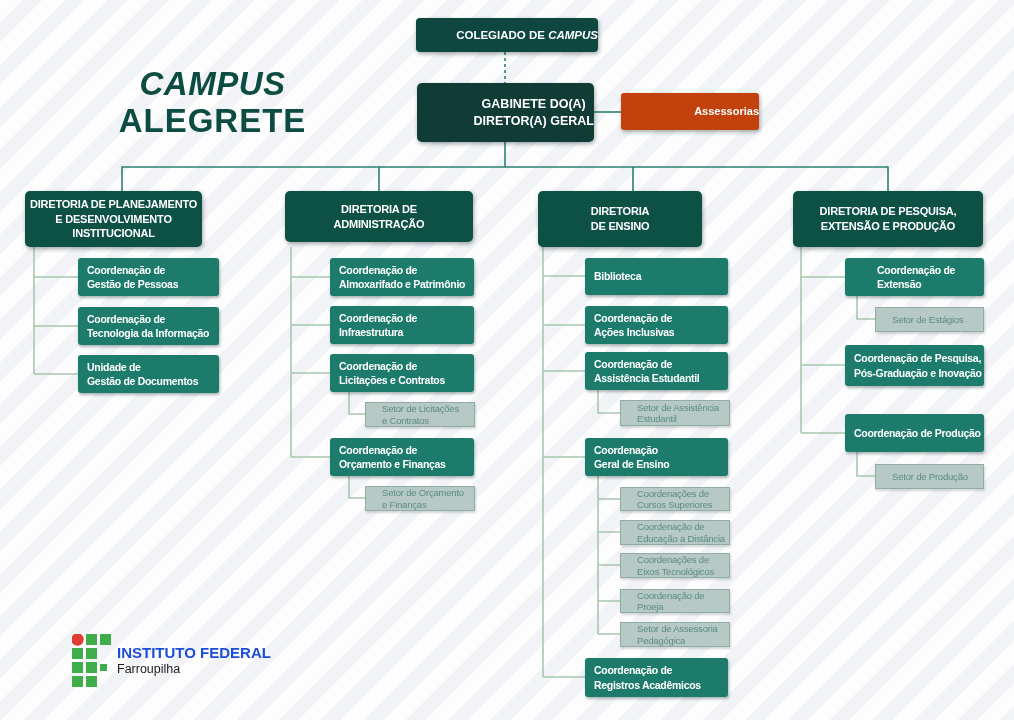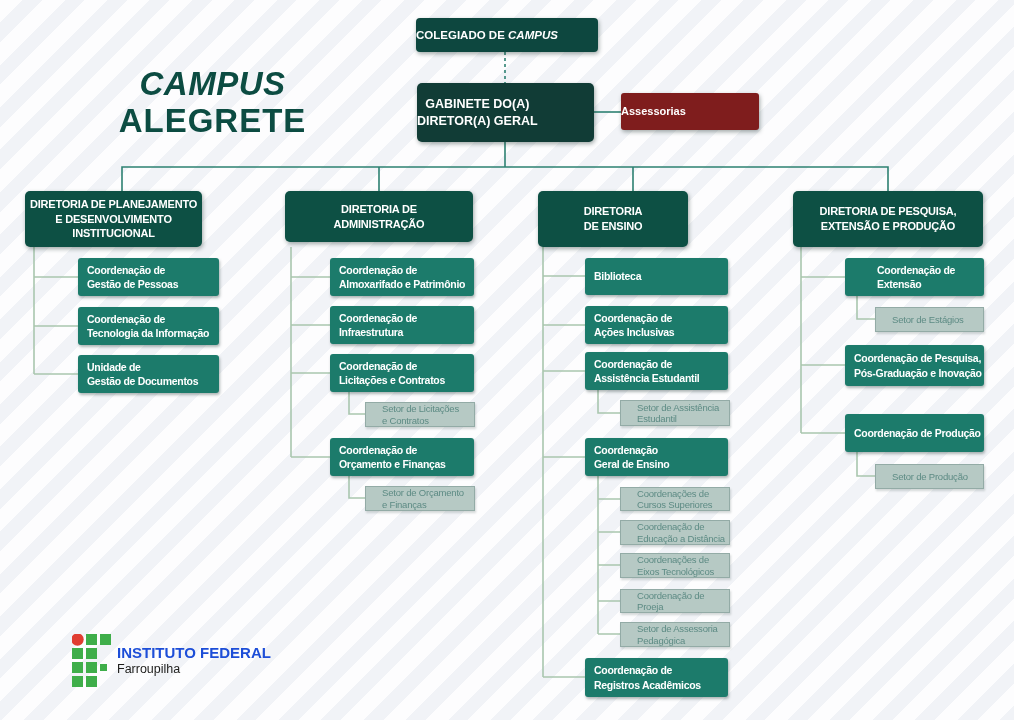--- a/index.html
+++ b/index.html
@@ -6,26 +6,26 @@
   body{
     width:1014px;height:720px;position:relative;overflow:hidden;
     font-family:"Liberation Sans",sans-serif;
     background:repeating-linear-gradient(135deg,#fdfdfe 0px,#fdfdfe 16px,#f1f3f7 16px,#f1f3f7 30px);
   }
   .box{
     position:absolute;box-sizing:border-box;white-space:pre-line;
   }
   .dark{
     background:#0d473f;color:#ffffff;font-weight:bold;
-    display:flex;align-items:center;justify-content:flex-start;text-align:center;
+    display:flex;align-items:center;justify-content:flex-end;text-align:center;
     border-radius:4px;box-shadow:1px 2px 4px rgba(30,50,45,.4);
     font-size:11.5px;line-height:1.3;
   }
   .gabinete{background:#113c36;font-size:12.5px;border-radius:5px;line-height:1.35;}
-  .assessorias{background:#7f1d1d;font-size:11px;border-radius:3px;}
+  .assessorias{background:#c2410c;font-size:11px;border-radius:3px;}
   .directorate{
     background:#0d5044;color:#ffffff;font-weight:bold;
     display:flex;align-items:center;justify-content:center;text-align:center;
     border-radius:5px;box-shadow:1px 2px 4px rgba(30,50,45,.4);
     font-size:11px;line-height:1.32;letter-spacing:-0.2px;padding:2px;
   }
   .coord{
     background:#1c7b6b;color:#ffffff;font-weight:bold;
     display:flex;align-items:center;text-align:left;
     border-radius:3px;box-shadow:1px 2px 3px rgba(30,50,45,.35);
@@ -78,21 +78,21 @@
 <div class="box dark gabinete" style="left:417px;top:83px;width:177px;height:59px;">GABINETE DO(A)
 DIRETOR(A) GERAL</div>
 
 <div class="box dark assessorias" style="left:621px;top:93px;width:138px;height:37px;">Assessorias</div>
 
 <div class="box directorate" style="left:25px;top:191px;width:177px;height:56px;">DIRETORIA DE PLANEJAMENTO
 E DESENVOLVIMENTO
 INSTITUCIONAL</div>
 <div class="box directorate" style="left:285px;top:191px;width:188px;height:51px;">DIRETORIA DE
 ADMINISTRAÇÃO</div>
-<div class="box directorate" style="left:538px;top:191px;width:150px;height:56px;">DIRETORIA
+<div class="box directorate" style="left:538px;top:191px;width:164px;height:56px;">DIRETORIA
 DE ENSINO</div>
 <div class="box directorate" style="left:793px;top:191px;width:190px;height:56px;">DIRETORIA DE PESQUISA,
 EXTENSÃO E PRODUÇÃO</div>
 
 <div class="box coord" style="left:78px;top:258px;width:141px;height:38px;">Coordenação de
 Gestão de Pessoas</div>
 <div class="box coord" style="left:78px;top:307px;width:141px;height:38px;">Coordenação de
 Tecnologia da Informação</div>
 <div class="box coord" style="left:78px;top:355px;width:141px;height:38px;">Unidade de
 Gestão de Documentos</div>

